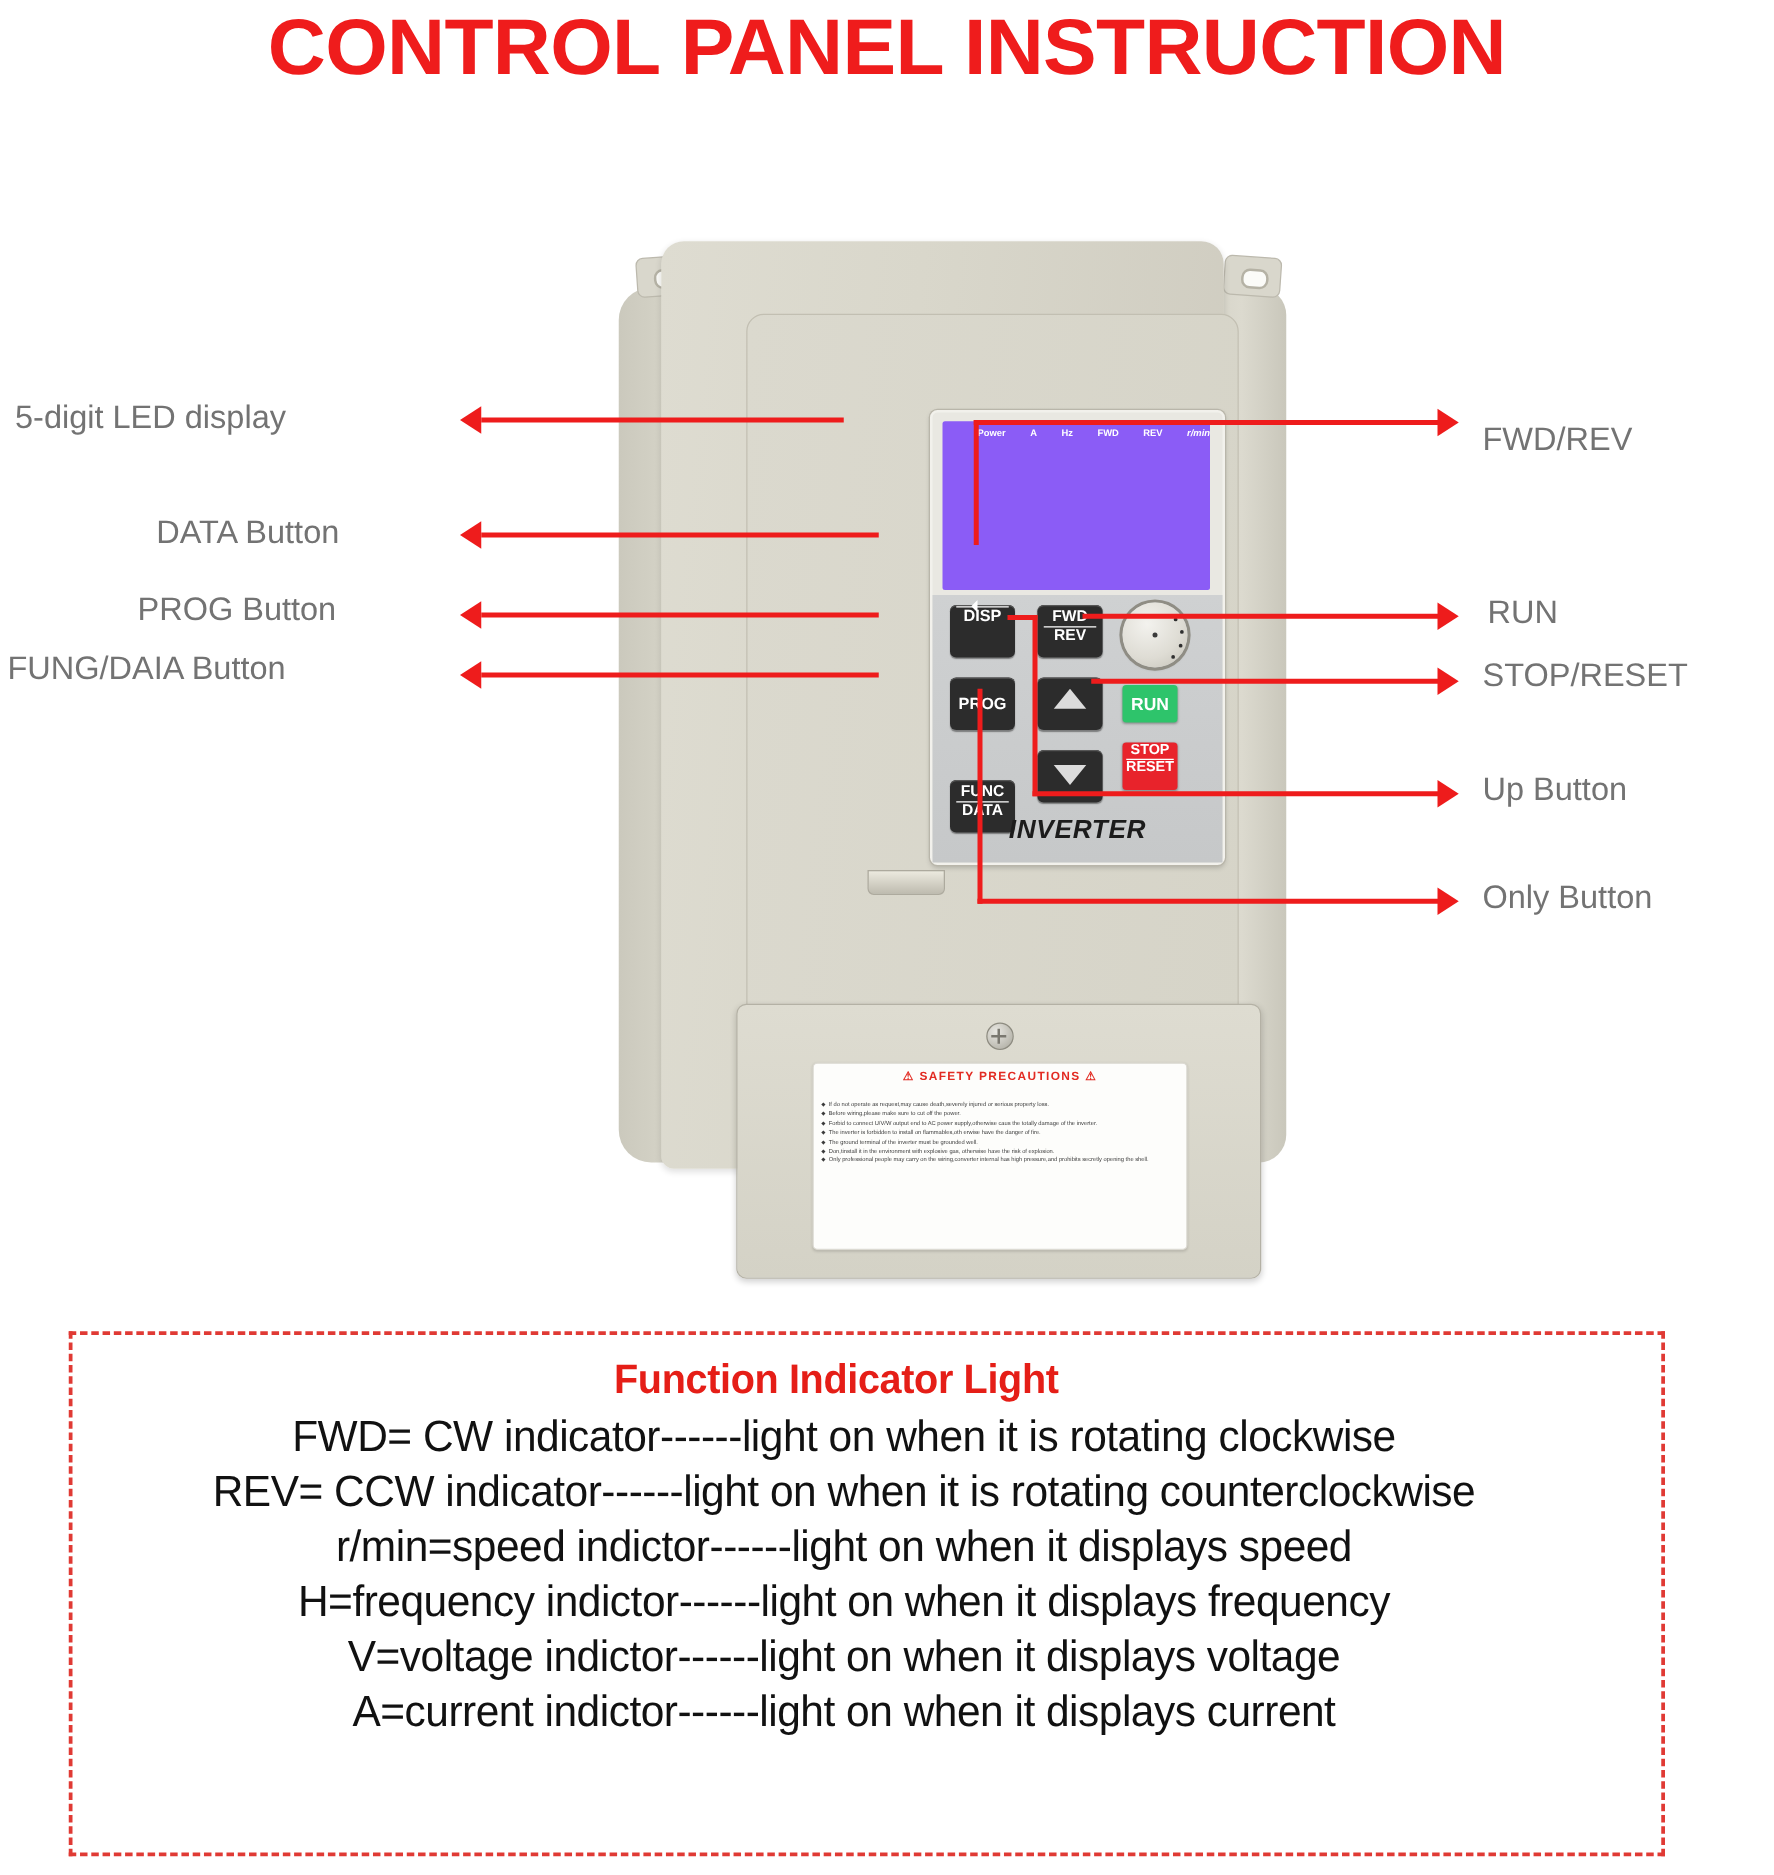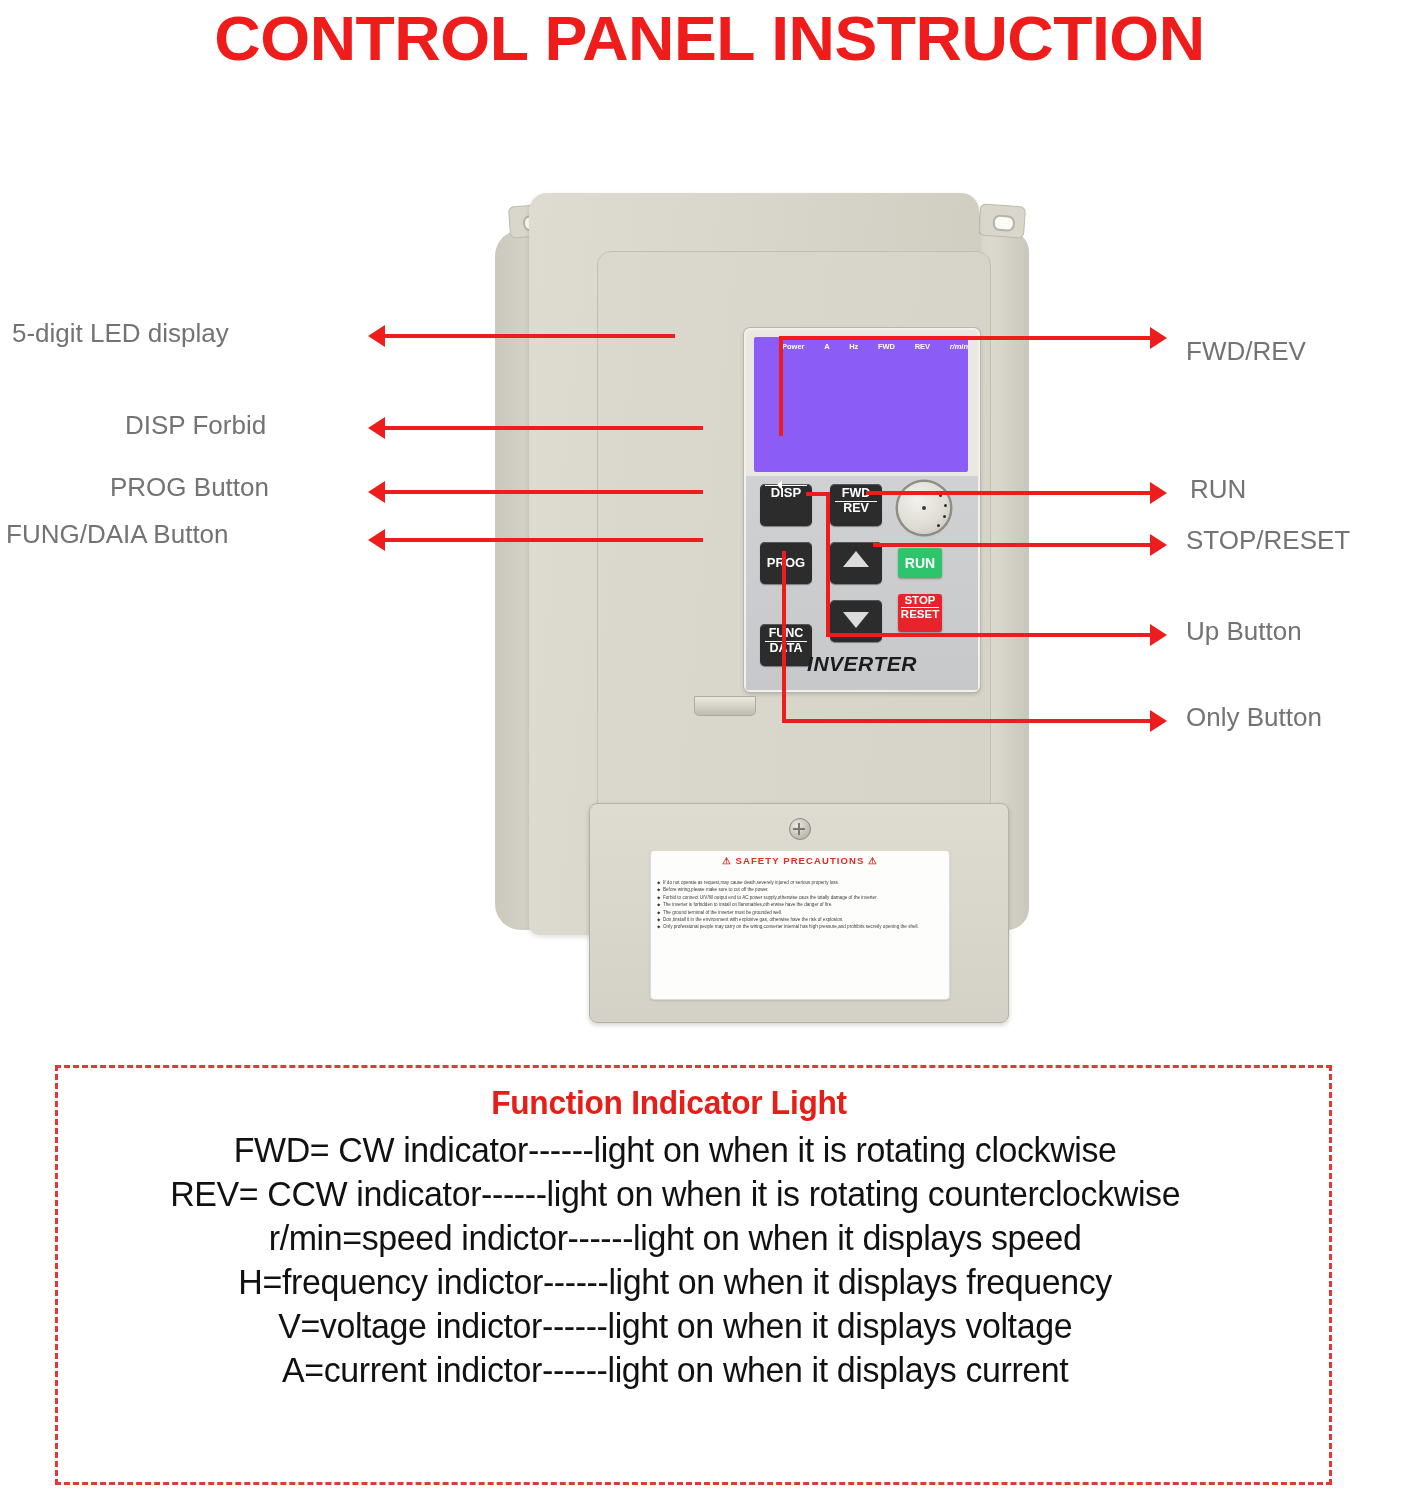--- a/index.html
+++ b/index.html
@@ -302,21 +302,21 @@
         </ul>
       </div>
     </div>
   </div>
 </div>
 
 <div class="lbl" style="left:12px;top:318px;">5-digit LED display</div>
 <div class="ln h" style="left:385px;top:334px;width:290px;"></div>
 <div class="ah" style="left:368px;top:325px;"></div>
 
-<div class="lbl" style="left:125px;top:410px;">DISP Forbid</div>
+<div class="lbl" style="left:125px;top:410px;">DATA Button</div>
 <div class="ln h" style="left:385px;top:426px;width:318px;"></div>
 <div class="ah" style="left:368px;top:417px;"></div>
 
 <div class="lbl" style="left:110px;top:472px;">PROG Button</div>
 <div class="ln h" style="left:385px;top:490px;width:318px;"></div>
 <div class="ah" style="left:368px;top:481px;"></div>
 
 <div class="lbl" style="left:6px;top:519px;">FUNG/DAIA Button</div>
 <div class="ln h" style="left:385px;top:538px;width:318px;"></div>
 <div class="ah" style="left:368px;top:529px;"></div>

